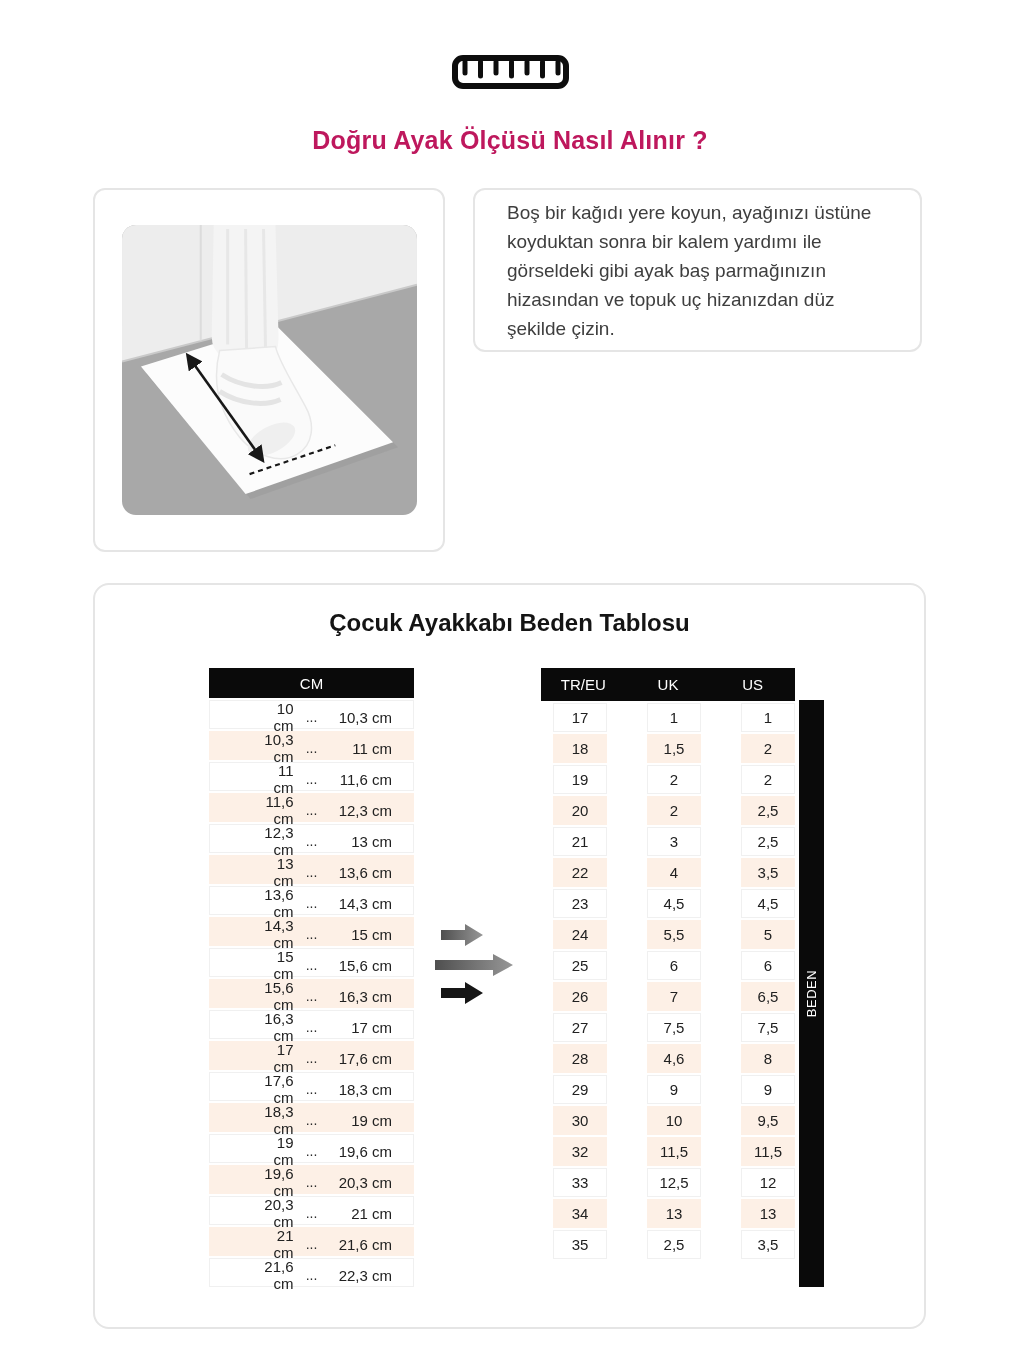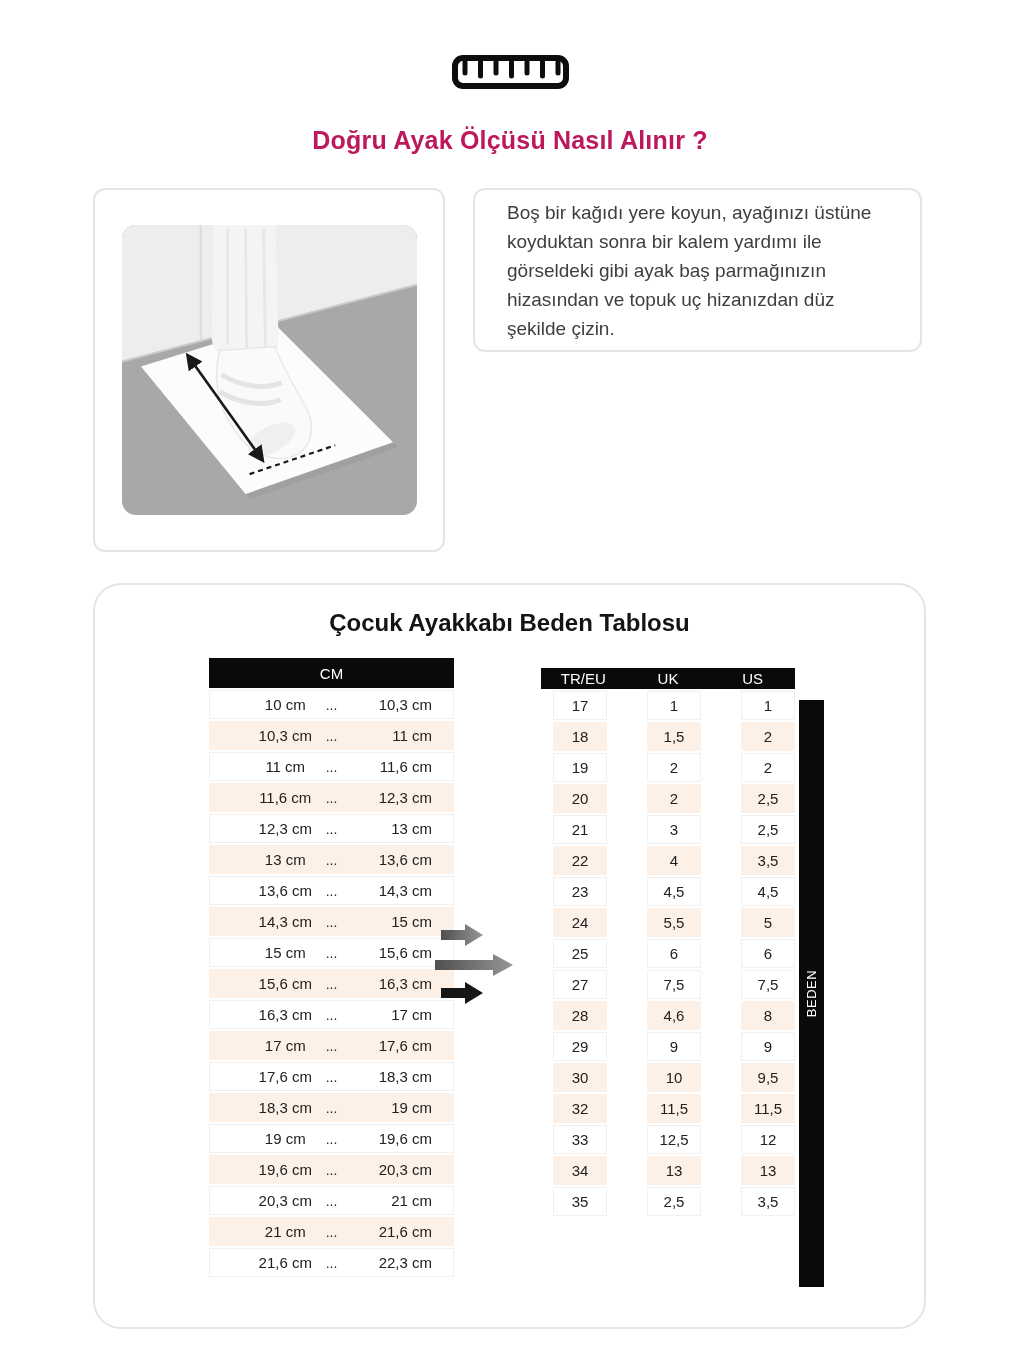--- a/index.html
+++ b/index.html
@@ -26,33 +26,33 @@
   .howto{position:absolute;left:93px;top:188px;width:829px;height:364px;display:flex;gap:28px;}
   .card{background:#fff;border:2px solid var(--card-border);border-radius:12px;box-sizing:border-box;}
   .photo-card{width:352px;height:364px;display:flex;align-items:center;justify-content:center;flex:none;}
   .photo{width:295px;height:290px;border-radius:14px;overflow:hidden;}
   .steps{flex:1;display:flex;flex-direction:column;gap:18px;}
   .step-card{display:flex;align-items:center;padding:20px 40px 20px 32px;}
   .step-card.s1{height:164px;}
   .step-card.s2{flex:1;}
   .step-text{margin:0;font-size:19px;line-height:29px;color:var(--text-secondary);}
   
-  .chart-card{position:absolute;left:93px;top:583px;width:829px;height:742px;border:2px solid var(--card-border);border-radius:28px;background:#fff;}
+  .chart-card{position:absolute;left:93px;top:583px;width:829px;height:742px;border:2px solid var(--card-border);border-radius:16px;background:#fff;}
   .chart-title{position:absolute;top:24px;left:0;width:100%;margin:0;text-align:center;font-size:24px;font-weight:bold;color:#141414;}
-  .cm-table{position:absolute;left:114px;top:73px;width:245px;}
+  .cm-table{position:absolute;left:114px;top:83px;width:205px;}
   .size-table{position:absolute;left:422px;top:83px;width:278px;}
   .thead{height:30px;background:var(--header-bg);color:var(--header-text);font-size:15px;display:flex;align-items:center;justify-content:center;}
-  .size-head{height:21px;background:var(--header-bg);color:var(--header-text);font-size:15px;display:grid;grid-template-columns:1fr 1fr 1fr;align-items:center;margin-left:24px;}
+  .size-head{height:33px;background:var(--header-bg);color:var(--header-text);font-size:15px;display:grid;grid-template-columns:1fr 1fr 1fr;align-items:center;margin-left:24px;}
   .size-head span{text-align:center;}
   .rows{display:flex;flex-direction:column;gap:2px;margin-top:2px;}
   .row{height:29px;display:grid;align-items:center;font-size:15px;color:#212121;}
   .cmrow{grid-template-columns:1fr 36px 1fr;background:var(--row-bg);}
   .cmrow.alt{background:var(--row-alt-bg);}
   .cmrow:not(.alt){box-shadow:inset 0 0 0 1px #f0f0f0;}
-  .cmrow .lv{text-align:center;margin-left:48px;}
+  .cmrow .lv{text-align:right;margin-left:48px;}
   .cmrow .rv{padding-right:22px;text-align:right;}
   .cmrow .dots{text-align:center;font-size:14px;color:#2b2b2b;}
   .sizerow{grid-template-columns:1fr 1fr 1fr;column-gap:4px;}
   .sizerow .cell{background:var(--row-bg);height:29px;display:flex;align-items:center;justify-content:center;margin-left:36px;}
   .sizerow.alt .cell{background:var(--row-alt-bg);}
   .sizerow:not(.alt) .cell{box-shadow:inset 0 0 0 1px #f0f0f0;}
   .beden-bar{
     position:absolute;left:704px;top:115px;width:25px;height:587px;background:var(--header-bg);
     display:flex;align-items:center;justify-content:center;
   }
@@ -290,20 +290,25 @@
           <div class="row sizerow alt">
             <span class="cell">24</span>
             <span class="cell">5,5</span>
             <span class="cell">5</span>
           </div>
           <div class="row sizerow">
             <span class="cell">25</span>
             <span class="cell">6</span>
             <span class="cell">6</span>
           </div>
+          <div class="row sizerow alt">
+            <span class="cell">26</span>
+            <span class="cell">7</span>
+            <span class="cell">6,5</span>
+          </div>
           <div class="row sizerow">
             <span class="cell">27</span>
             <span class="cell">7,5</span>
             <span class="cell">7,5</span>
           </div>
           <div class="row sizerow alt">
             <span class="cell">28</span>
             <span class="cell">4,6</span>
             <span class="cell">8</span>
           </div>

